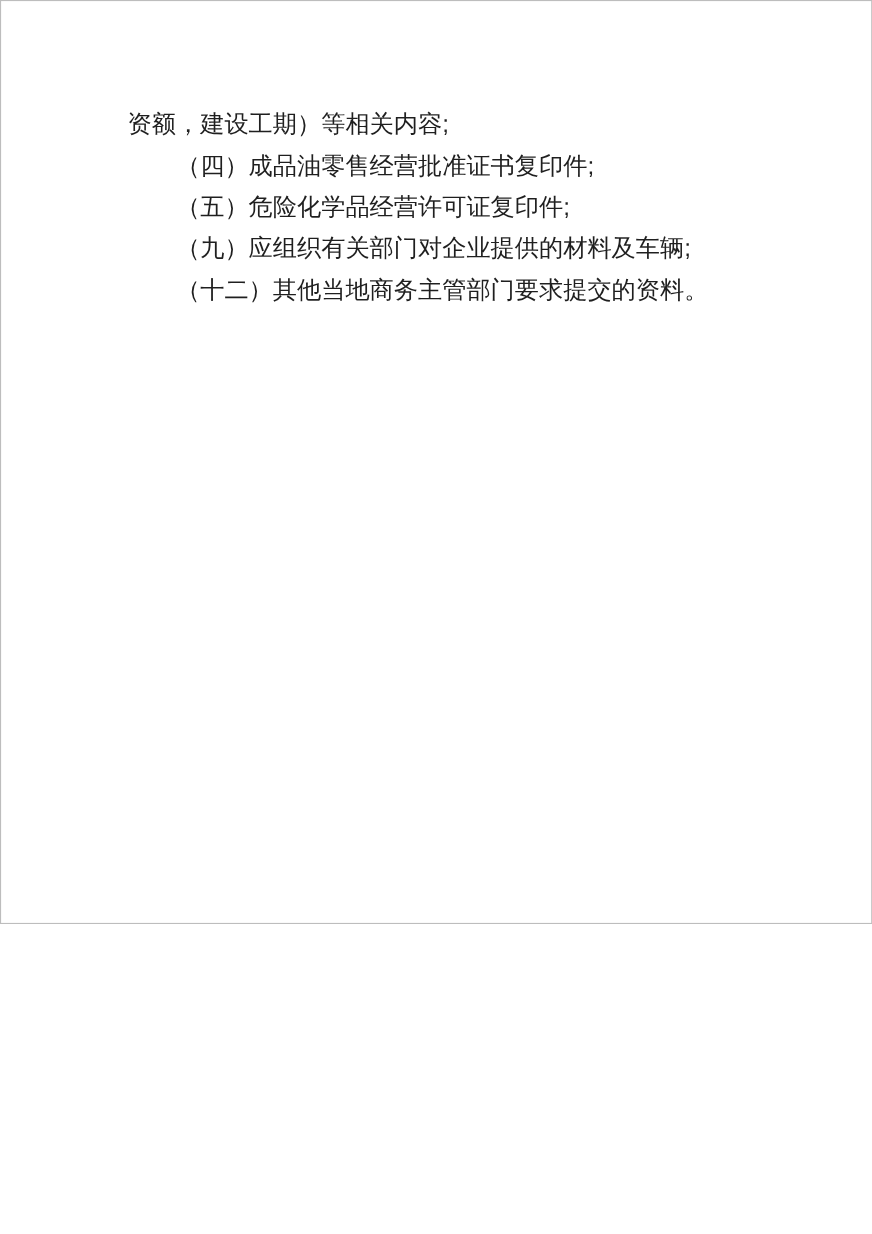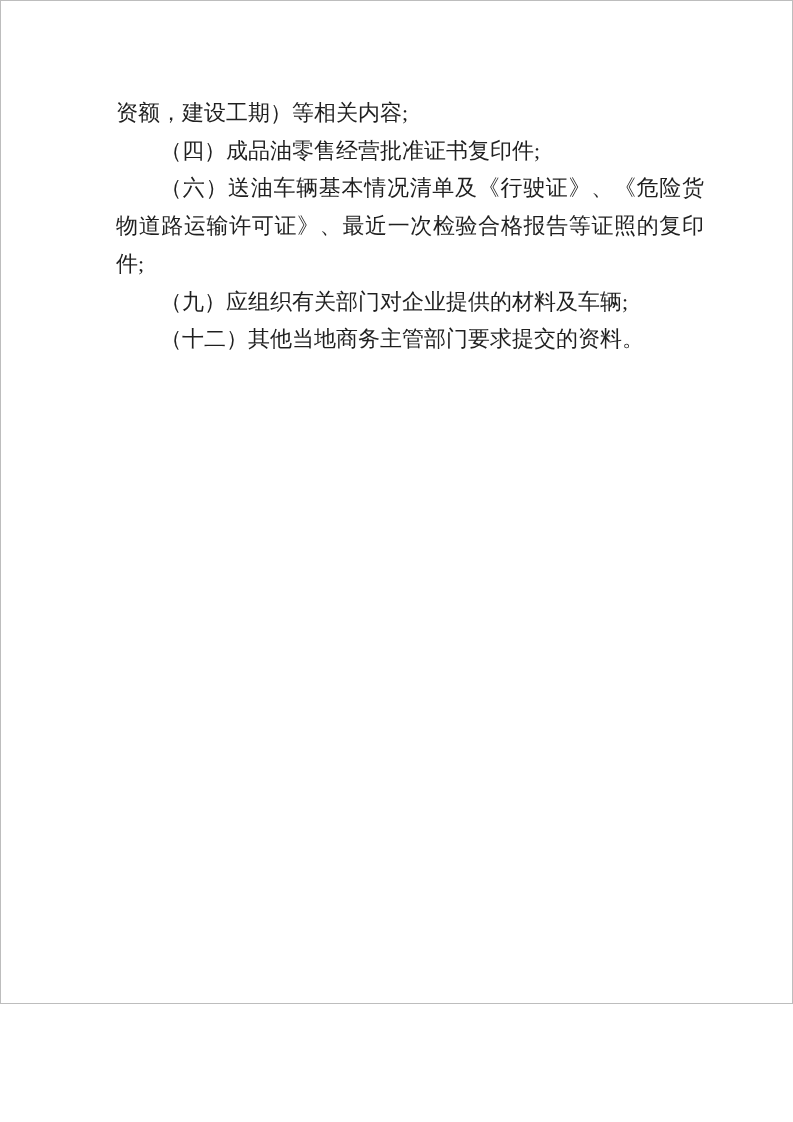--- a/index.html
+++ b/index.html
@@ -3,26 +3,26 @@
 <meta charset="utf-8">
 <style>
   html, body {
     margin: 0;
     padding: 0;
     background: #ffffff;
   }
   .page {
     position: relative;
     width: 793px;
-    height: 1004px;
+    height: 840px;
     box-sizing: border-box;
     background: #ffffff;
     border: 1px solid #bdbdbd;
     overflow: hidden;
-    font-family: Liberation Serif, serif;
+    font-family: Liberation Sans, sans-serif;
     color: #1f1f1f;
   }
   .content {
     position: absolute;
     left: 115px;
     top: 93px;
     width: 588px;
   }
   .para {
     margin: 0;
@@ -56,22 +56,22 @@
 </head>
 <body>
 
 <div class="page">
   <div class="content">
 
     <p class="para noindent"><span>资额，建设工期）等相关内容;</span></p>
 
     <p class="para"><span>（四）成品油零售经营批准证书复印件;</span></p>
 
+    <p class="para"><span>（五）危险化学品经营许可证复印件;</span></p>
 
-    <p class="para"><span>（六）送油车辆基本情况清单及《行驶证》、《危险货物道路运输许可证》、最近一次检验合格报告等证照的复印件;</span></p>
 
 
 
     <p class="para"><span>（九）应组织有关部门对企业提供的材料及车辆;</span></p>
 
 
 
     <p class="para"><span>（十二）其他当地商务主管部门要求提交的资料。</span></p>
 
 

